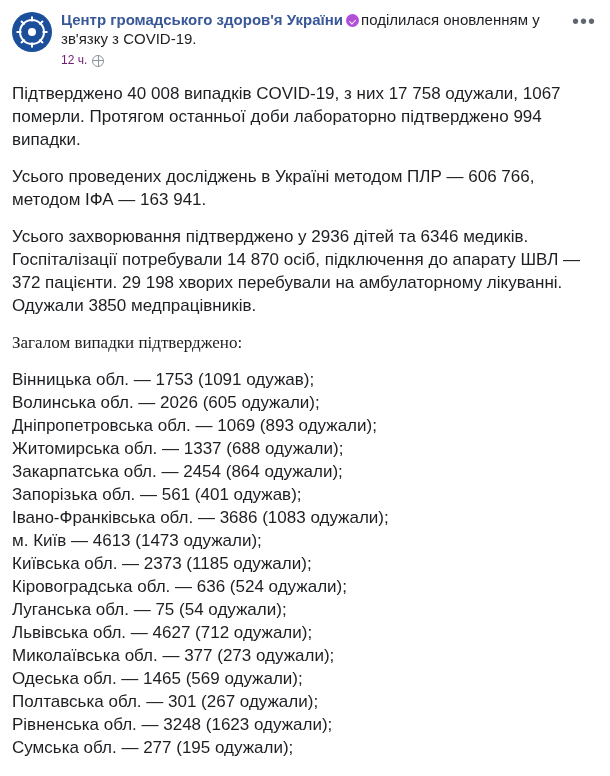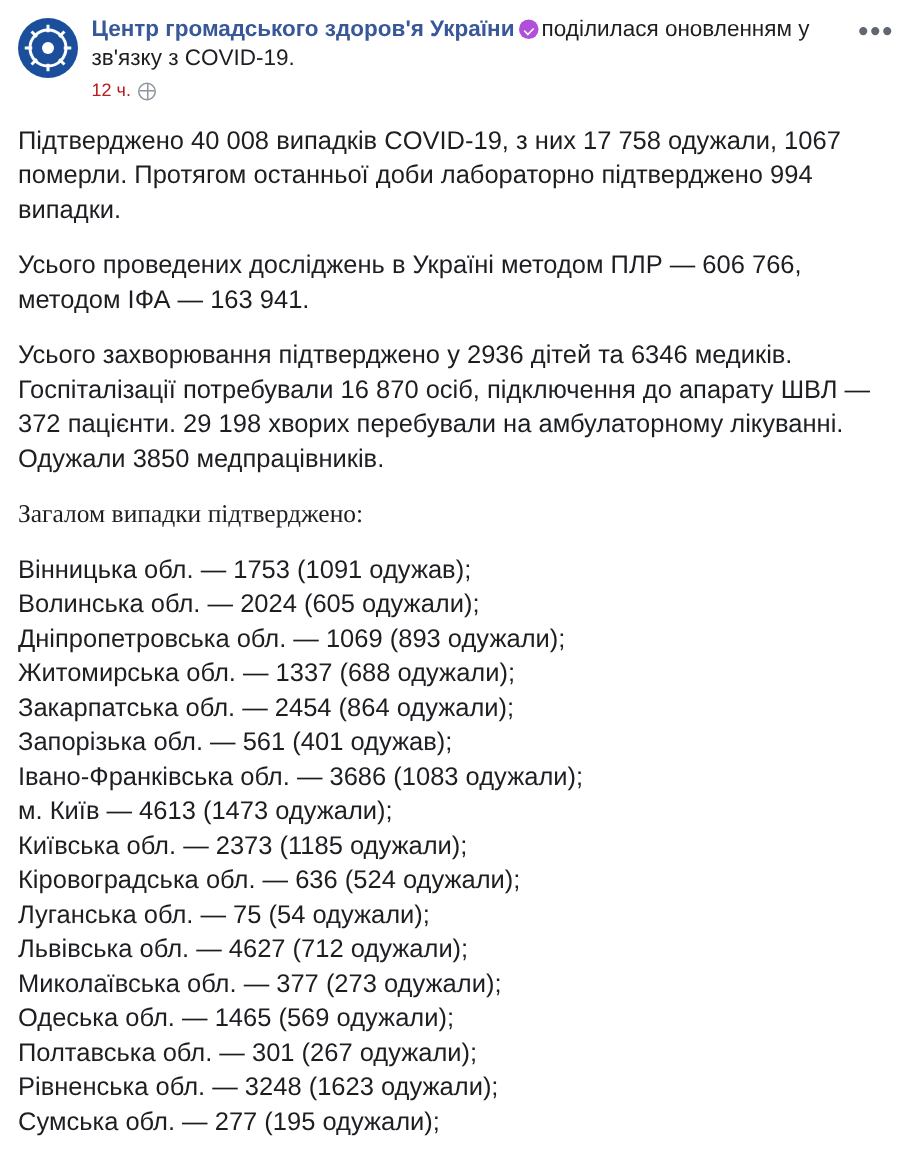--- a/index.html
+++ b/index.html
@@ -98,21 +98,21 @@
     transform: rotate(45deg) translate(-1px,-2px);
   }
   .shared-text {
     color: #1c1e21;
     font-size: 15px;
   }
   .meta {
     display: flex;
     align-items: center;
     margin-top: 3px;
-    color: #b91c1c;
+    color: #701a75;
     font-size: 12px;
   }
   .meta .time {
     margin-right: 5px;
   }
   .globe {
     width: 12px;
     height: 12px;
     border-radius: 50%;
     border: 1px solid #8d949e;
@@ -197,25 +197,25 @@
         <span class="globe"></span>
       </div>
     </div>
 
     <div class="more-btn">•••</div>
   </div>
 
   <div class="body">
     <p>Підтверджено 40 008 випадків COVID-19, з них 17 758 одужали, 1067 померли. Протягом останньої доби лабораторно підтверджено 994 випадки.</p>
     <p>Усього проведених досліджень в Україні методом ПЛР — 606 766, методом ІФА — 163 941.</p>
-    <p>Усього захворювання підтверджено у 2936 дітей та 6346 медиків. Госпіталізації потребували 16 870 осіб, підключення до апарату ШВЛ — 372 пацієнти. 29 198 хворих перебували на амбулаторному лікуванні. Одужали 3850 медпрацівників.</p>
+    <p>Усього захворювання підтверджено у 2936 дітей та 6346 медиків. Госпіталізації потребували 14 870 осіб, підключення до апарату ШВЛ — 372 пацієнти. 29 198 хворих перебували на амбулаторному лікуванні. Одужали 3850 медпрацівників.</p>
     <p class="intro-line">Загалом випадки підтверджено:</p>
     <ul class="region-list">
       <li>Вінницька обл. — 1753 (1091 одужав);</li>
-      <li>Волинська обл. — 2024 (605 одужали);</li>
+      <li>Волинська обл. — 2026 (605 одужали);</li>
       <li>Дніпропетровська обл. — 1069 (893 одужали);</li>
       <li>Житомирська обл. — 1337 (688 одужали);</li>
       <li>Закарпатська обл. — 2454 (864 одужали);</li>
       <li>Запорізька обл. — 561 (401 одужав);</li>
       <li>Івано-Франківська обл. — 3686 (1083 одужали);</li>
       <li>м. Київ — 4613 (1473 одужали);</li>
       <li>Київська обл. — 2373 (1185 одужали);</li>
       <li>Кіровоградська обл. — 636 (524 одужали);</li>
       <li>Луганська обл. — 75 (54 одужали);</li>
       <li>Львівська обл. — 4627 (712 одужали);</li>

